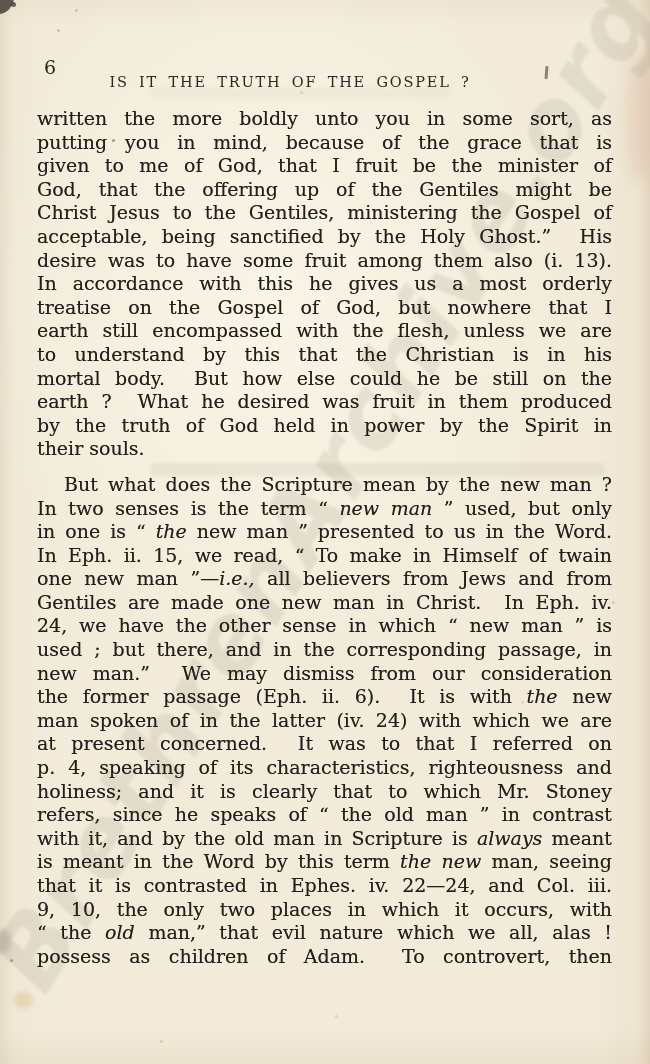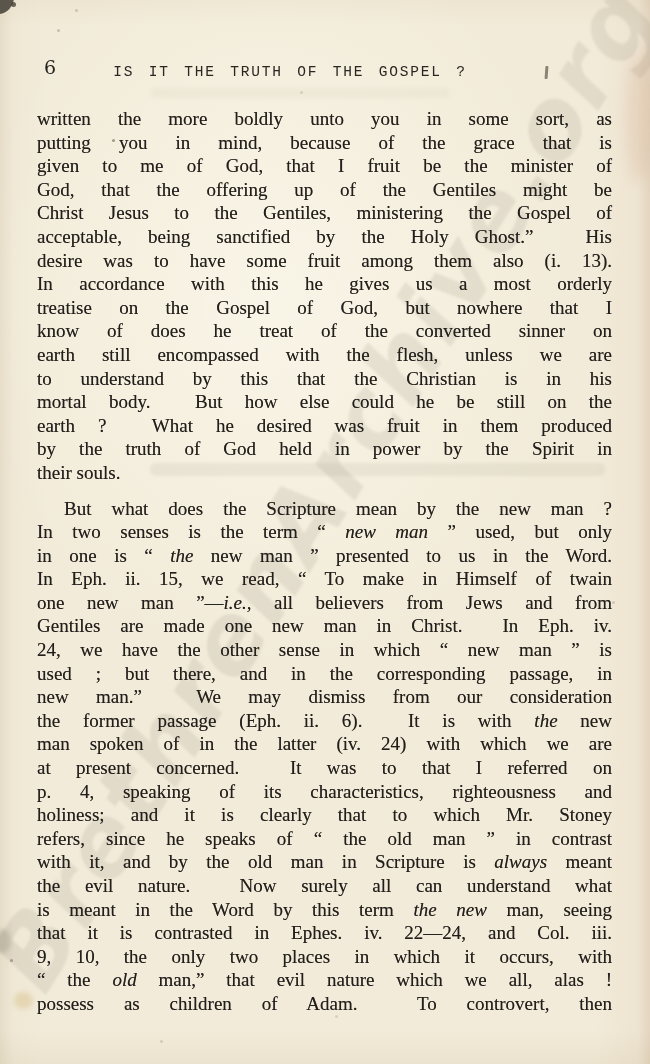--- a/index.html
+++ b/index.html
@@ -13,30 +13,29 @@
       linear-gradient(270deg, rgba(160,110,70,0.18), rgba(160,110,70,0.06) 12px, rgba(160,110,70,0) 55px),
       linear-gradient(0deg, rgba(150,120,70,0.07), rgba(150,120,70,0) 34px),
       linear-gradient(180deg, rgba(150,120,70,0.05), rgba(150,120,70,0) 26px);
     font-family:"DejaVu Serif", "Liberation Serif", serif;
     color:#211e1b;
   }
   
   .header{position:absolute;left:0;right:0;top:56px;height:26px;}
   .page-num{position:absolute;left:44px;top:0;font-size:19px;color:#26231f;}
   .header-title{
-    position:absolute;left:58px;right:128px;top:8px;text-align:center;
+    position:absolute;left:58px;right:128px;top:18px;text-align:center;
     font-size:14.5px;letter-spacing:1.8px;word-spacing:4px;color:#2a2723;
     white-space:pre;
-    font-family:Liberation Mono, monospace;
   }
   
   .text{position:absolute;left:37px;right:38px;top:107px;font-size:19px;
         text-shadow:0 0 0.5px rgba(35,28,20,0.55);}
   .line{height:23.6px;line-height:23.6px;text-align:justify;text-align-last:justify;
-        white-space:pre-wrap;font-family:Liberation Serif, serif;}
+        white-space:pre-wrap;}
   .line.short{text-align-last:left;}
   .line.indent{text-indent:27px;margin-top:12px;}
   .it{font-style:italic;}
   
   .watermark{
     position:absolute;left:-270px;top:430px;width:1190px;text-align:center;
     transform:rotate(-58deg);
     font-family:"DejaVu Sans", "Liberation Sans", sans-serif;
     font-weight:bold;font-style:italic;font-size:96px;letter-spacing:3px;
     color:rgba(118,110,92,0.13);filter:blur(1.2px);pointer-events:none;
@@ -87,21 +86,20 @@
   <div class="text">
       <div class="line"><span>written the more boldly unto you in some sort, as</span></div>
       <div class="line"><span>putting you in mind, because of the grace that is</span></div>
       <div class="line"><span>given to me of God, that I fruit be the minister of</span></div>
       <div class="line"><span>God, that the offering up of the Gentiles might be</span></div>
       <div class="line"><span>Christ Jesus to the Gentiles, ministering the Gospel of</span></div>
       <div class="line"><span>acceptable, being sanctified by the Holy Ghost.”  His</span></div>
       <div class="line"><span>desire was to have some fruit among them also (i. 13).</span></div>
       <div class="line"><span>In accordance with this he gives us a most orderly</span></div>
       <div class="line"><span>treatise on the Gospel of God, but nowhere that I</span></div>
-      <div class="line"><span>know of does he treat of the converted sinner on</span></div>
       <div class="line"><span>earth still encompassed with the flesh, unless we are</span></div>
       <div class="line"><span>to understand by this that the Christian is in his</span></div>
       <div class="line"><span>mortal body.  But how else could he be still on the</span></div>
       <div class="line"><span>earth ?  What he desired was fruit in them produced</span></div>
       <div class="line"><span>by the truth of God held in power by the Spirit in</span></div>
       <div class="line short"><span>their souls.</span></div>
       <div class="line indent"><span>But what does the Scripture mean by the new man ?</span></div>
       <div class="line"><span>In two senses is the term “ </span><span class="it">new man</span><span> ” used, but only</span></div>
       <div class="line"><span>in one is “ </span><span class="it">the</span><span> new man ” presented to us in the Word.</span></div>
       <div class="line"><span>In Eph. ii. 15, we read, “ To make in Himself of twain</span></div>
@@ -110,21 +108,20 @@
       <div class="line"><span>24, we have the other sense in which “ new man ” is</span></div>
       <div class="line"><span>used ; but there, and in the corresponding passage, in</span></div>
       <div class="line"><span>new man.”  We may dismiss from our consideration</span></div>
       <div class="line"><span>the former passage (Eph. ii. 6).  It is with </span><span class="it">the</span><span> new</span></div>
       <div class="line"><span>man spoken of in the latter (iv. 24) with which we are</span></div>
       <div class="line"><span>at present concerned.  It was to that I referred on</span></div>
       <div class="line"><span>p. 4, speaking of its characteristics, righteousness and</span></div>
       <div class="line"><span>holiness; and it is clearly that to which Mr. Stoney</span></div>
       <div class="line"><span>refers, since he speaks of “ the old man ” in contrast</span></div>
       <div class="line"><span>with it, and by the old man in Scripture is </span><span class="it">always</span><span> meant</span></div>
-      <div class="line"><span>the evil nature.  Now surely all can understand what</span></div>
       <div class="line"><span>is meant in the Word by this term </span><span class="it">the new</span><span> man, seeing</span></div>
       <div class="line"><span>that it is contrasted in Ephes. iv. 22—24, and Col. iii.</span></div>
       <div class="line"><span>9, 10, the only two places in which it occurs, with</span></div>
       <div class="line"><span>“ the </span><span class="it">old</span><span> man,” that evil nature which we all, alas !</span></div>
       <div class="line"><span>possess as children of Adam.  To controvert, then</span></div>
     </div>
 
   <div class="corner-mark"></div>
   <div class="edge-mark"></div>
   <div class="stain"></div>

